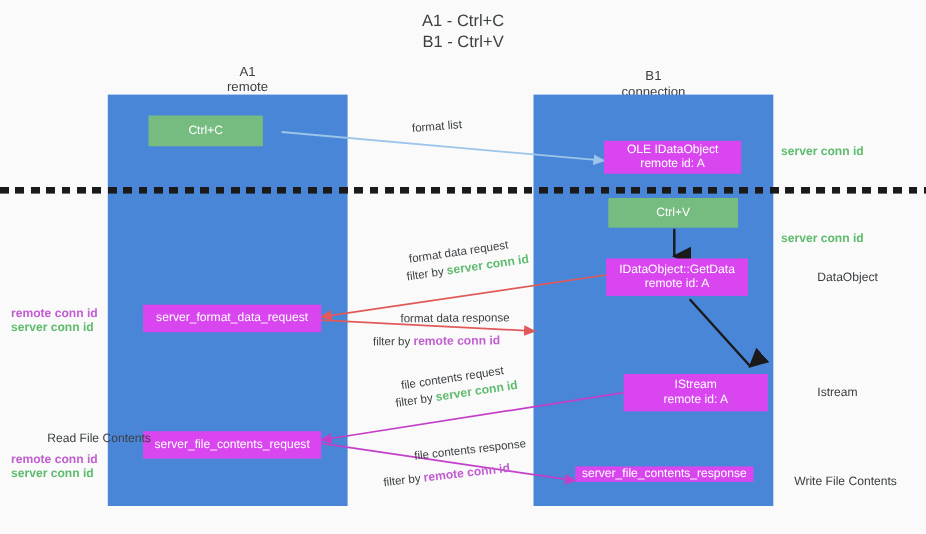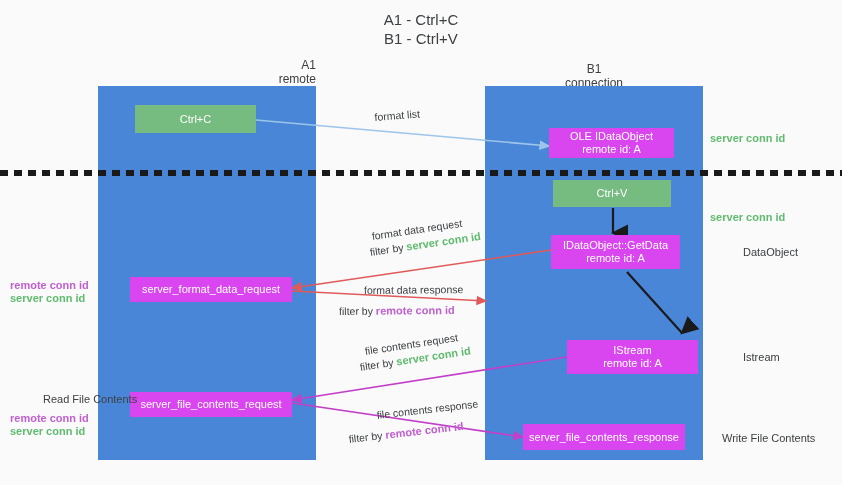--- a/index.html
+++ b/index.html
@@ -51,21 +51,21 @@
 </head>
 <body>
 
 <div id="stage">
 
   <div class="abs title">
     <div>A1 - Ctrl+C</div>
     <div>B1 - Ctrl+V</div>
   </div>
 
-  <div class="abs colhead" style="left:98px;top:58px;width:218px;text-align:right;">
+  <div class="abs colhead" style="left:116px;top:58px;width:218px;">
     <div class="big">A1</div>
     <div>remote</div>
   </div>
   <div class="abs colhead" style="left:485px;top:62px;width:218px;">
     <div class="big">B1</div>
     <div>connection</div>
   </div>
 
   <div class="abs lane" style="left:98px;top:86px;width:218px;height:374px;"></div>
   <div class="abs lane" style="left:485px;top:86px;width:218px;height:374px;"></div>
@@ -96,21 +96,21 @@
 
     <line x1="292" y1="291" x2="486" y2="301" stroke="#e05a5a" stroke-width="1.6" marker-end="url(#ar-red)"></line>
 
     <line x1="567" y1="357" x2="292" y2="400" stroke="#c43fc9" stroke-width="1.6" marker-end="url(#ar-mag)"></line>
 
     <line x1="292" y1="403" x2="523" y2="437" stroke="#c43fc9" stroke-width="1.6" marker-end="url(#ar-mag)"></line>
   </svg>
 
   <div class="abs dashline"></div>
 
-  <div class="abs node green" style="left:135px;top:105px;width:121px;height:28px;">
+  <div class="abs node green" style="left:135px;top:105px;width:104px;height:28px;">
     <span>Ctrl+C</span>
   </div>
 
   <div class="abs node orange" style="left:130px;top:392px;width:162px;height:25px;">
     <span>server_file_contents_request</span>
   </div>
 
   <div class="abs node orange" style="left:130px;top:277px;width:162px;height:25px;">
     <span>server_format_data_request</span>
   </div>
@@ -128,21 +128,21 @@
     <span>IDataObject::GetData</span>
     <span>remote id: A</span>
   </div>
 
 
   <div class="abs node orange" style="left:567px;top:340px;width:131px;height:34px;flex-direction:column;">
     <span>IStream</span>
     <span>remote id: A</span>
   </div>
 
-  <div class="abs node orange" style="left:523px;top:424px;width:162px;height:26px;">
+  <div class="abs node orange" style="left:523px;top:424px;width:162px;height:14px;">
     <span>server_file_contents_response</span>
   </div>
 
   <div class="abs arrowlabel" style="left:374px;top:111px;transform:rotate(-4.5deg);transform-origin:left top;">format list</div>
 
   <div class="abs arrowlabel" style="left:371px;top:230px;transform:rotate(-8.3deg);transform-origin:left top;">format data request</div>
   <div class="abs arrowlabel" style="left:369px;top:246px;transform:rotate(-8.3deg);transform-origin:left top;">
     <span>filter by </span><span class="green-t">server conn id</span>
   </div>
 

